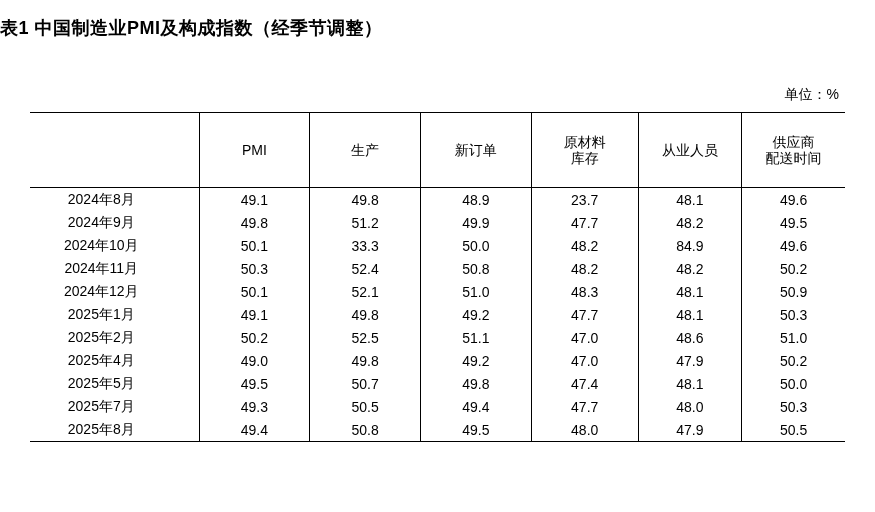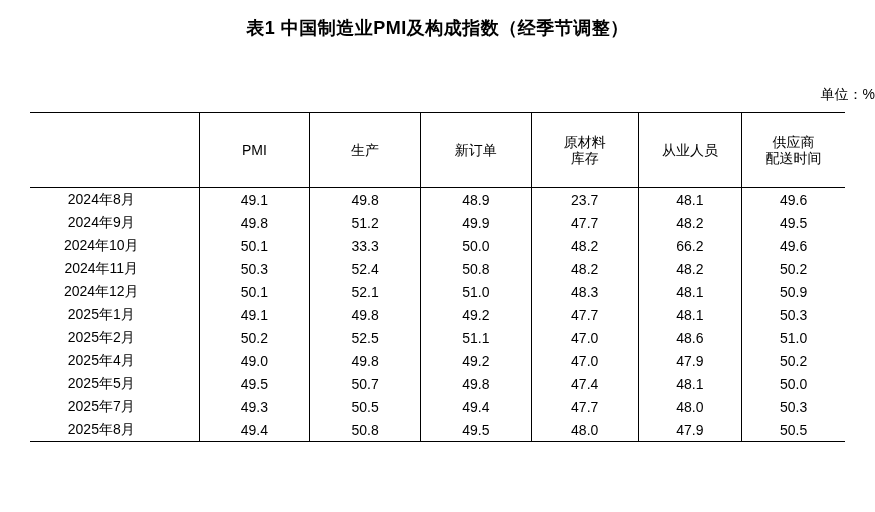--- a/index.html
+++ b/index.html
@@ -14,33 +14,34 @@
     color: #000000;
     overflow: hidden;
   }
   .page {
     position: relative;
     width: 875px;
     height: 512px;
     box-sizing: border-box;
   }
   .title {
-    text-align: center;
+    text-align: left;
     font-family: "Liberation Sans", sans-serif;
     font-weight: bold;
     font-size: 18px;
     letter-spacing: 0.5px;
     margin-top: 16px;
     margin-bottom: 0;
   }
   .unit {
     text-align: right;
     font-family: "Liberation Sans", sans-serif;
     font-size: 14px;
     margin-top: 46px;
+    padding-right: 36px;
   }
   .table-wrap {
     margin: 8px 30px 0 30px;
   }
   table.pmi {
     border-collapse: collapse;
     width: 815px;
     font-family: "Liberation Sans", sans-serif;
     font-size: 14px;
   }
@@ -158,21 +159,21 @@
           <td>47.7</td>
           <td>48.2</td>
           <td class="last">49.5</td>
         </tr>
         <tr>
           <td class="rowlabel">2024年10月</td>
           <td>50.1</td>
           <td>33.3</td>
           <td>50.0</td>
           <td>48.2</td>
-          <td>66.2</td>
+          <td>84.9</td>
           <td class="last">49.6</td>
         </tr>
         <tr>
           <td class="rowlabel">2024年11月</td>
           <td>50.3</td>
           <td>52.4</td>
           <td>50.8</td>
           <td>48.2</td>
           <td>48.2</td>
           <td class="last">50.2</td>

